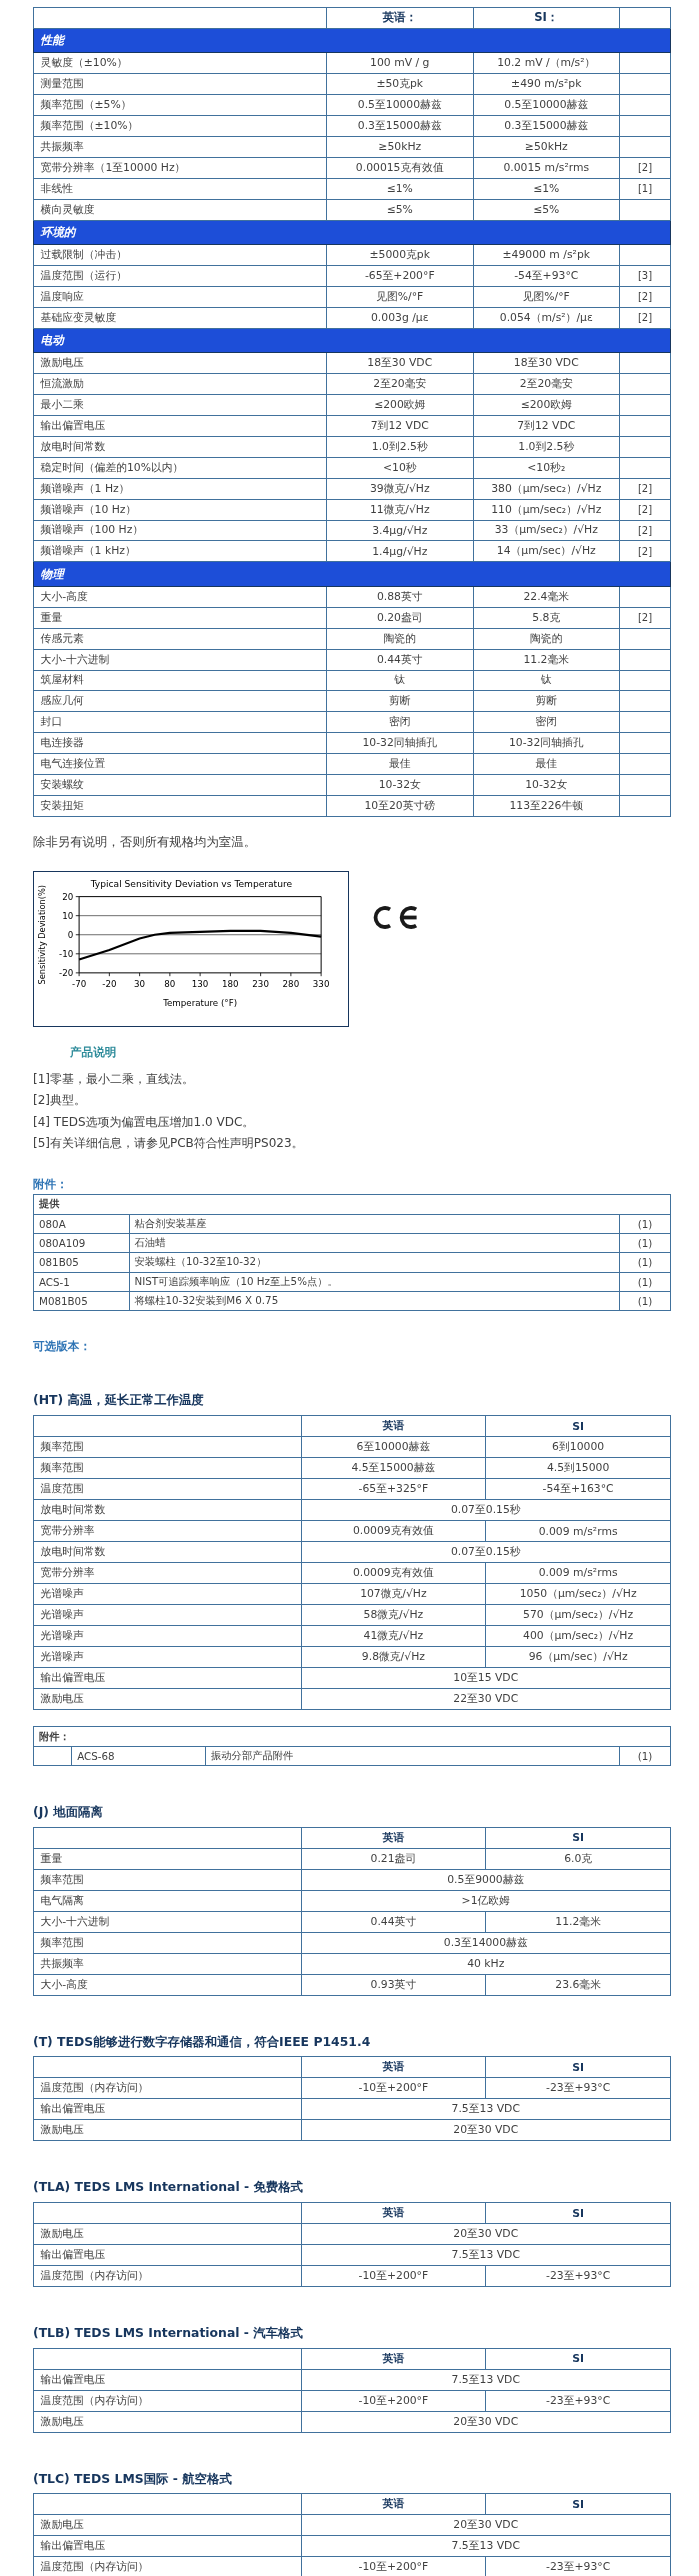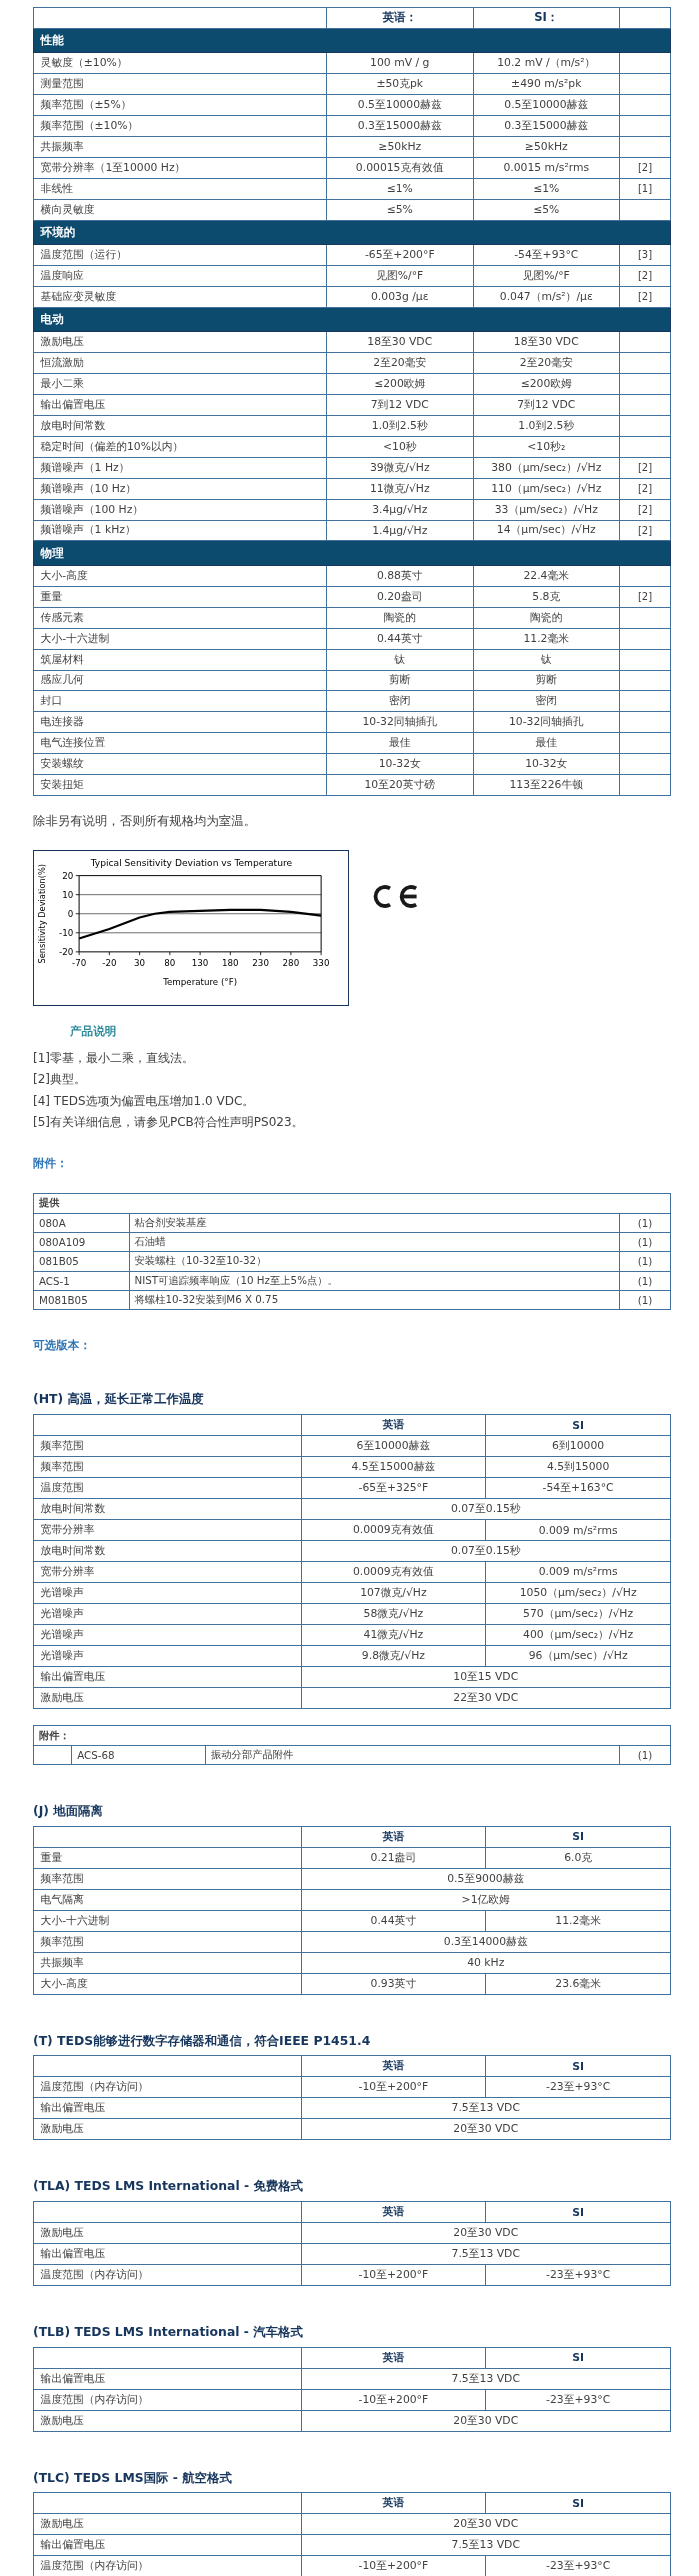--- a/index.html
+++ b/index.html
@@ -6,33 +6,33 @@
   body{font-family:"DejaVu Sans","Liberation Sans",sans-serif;color:#404040;}
   .page{width:699px;min-height:2576px;box-sizing:border-box;padding:6.6px 28px 20px 33px;background:#fff;}
   table{border-collapse:collapse;width:100%;table-layout:fixed;}
   
   .spec-table{border:1.7px solid #41719c;padding-left:44px;}
   .spec-table td{border:0.8px solid #41719c;padding:1.7px 6.6px;height:16.6px;font-size:10.8px;overflow:hidden;white-space:nowrap;}
   td.lbl{text-align:left;color:#3f3f3f;}
   td.val{text-align:center;color:#3f3f3f;}
   td.note{text-align:center;font-size:10px;color:#3f3f3f;}
   td.hdr{font-weight:bold;color:#17365d;font-size:11.6px;}
-  td.band{background:#0c4a6e;color:#ffffff;font-weight:bold;font-size:11.6px;padding:3.3px 6.6px;border:0.8px solid #17365d;}
+  td.band{background:#1d4ed8;color:#ffffff;font-weight:bold;font-size:11.6px;padding:3.3px 6.6px;border:0.8px solid #17365d;font-style:italic;}
   .after-note{margin-top:16.6px;font-size:12.4px;color:#404040;}
   
   .figure-row{display:flex;align-items:flex-start;margin-top:20px;}
   .chart-box{border:1.7px solid #17365d;width:316px;height:156px;box-sizing:border-box;padding:3.3px 0 0 1.7px;background:#fff;}
   .ce-wrap{margin:25px 0 0 23px;}
   
   .notes-title{margin-top:18px;font-weight:bold;color:#2d8b9a;font-size:11.6px;margin-left:37px;}
   .note-line{font-size:12px;line-height:1.65;color:#404040;margin-top:1.7px;}
   .note-first{margin-top:10px;}
   
   .acc-title{color:#2e74b5;font-weight:bold;font-size:11.6px;margin-top:23px;}
-  .acc-table{border:1.7px solid #41719c;margin-top:22px;}
+  .acc-table{border:1.7px solid #41719c;margin-top:2px;}
   .acc-table td{border:0.8px solid #41719c;font-size:10.3px;padding:1.7px 5px;height:15px;overflow:hidden;white-space:nowrap;color:#3f3f3f;}
   .acc-head{font-weight:bold;color:#333;}
   .acc-qty{text-align:center;}
   
   .opt-title{color:#2e74b5;font-weight:bold;font-size:11.6px;margin-top:28px;}
   .section-title{color:#17365d;font-weight:bold;font-size:12.4px;margin:38px 0 5.8px 0;}
   .opt-table{border:1.7px solid #41719c;padding-left:36px;}
   .opt-table td{border:0.8px solid #41719c;padding:1.7px 6.6px;height:16.6px;font-size:10.8px;overflow:hidden;white-space:nowrap;}
   .att-table{border:1.7px solid #41719c;margin-top:16.6px;}
   .att-table td{border:0.8px solid #41719c;font-size:10.3px;padding:1.7px 5px;height:15px;overflow:hidden;white-space:nowrap;color:#3f3f3f;}
@@ -104,35 +104,41 @@
         <tr>
           <td class="lbl">横向灵敏度</td>
           <td class="val">≤5%</td>
           <td class="val">≤5%</td>
           <td class="note"></td>
         </tr>
         <tr>
           <td class="band" colspan="4">环境的</td>
         </tr>
         <tr>
+          <td class="lbl">过载限制（冲击）</td>
+          <td class="val">±5000克pk</td>
+          <td class="val">±49000 m /s²pk</td>
+          <td class="note"></td>
+        </tr>
+        <tr>
           <td class="lbl">温度范围（运行）</td>
           <td class="val">-65至+200°F</td>
           <td class="val">-54至+93°C</td>
           <td class="note">[3]</td>
         </tr>
         <tr>
           <td class="lbl">温度响应</td>
           <td class="val">见图%/°F</td>
           <td class="val">见图%/°F</td>
           <td class="note">[2]</td>
         </tr>
         <tr>
           <td class="lbl">基础应变灵敏度</td>
           <td class="val">0.003g /με</td>
-          <td class="val">0.047（m/s²）/με</td>
+          <td class="val">0.054（m/s²）/με</td>
           <td class="note">[2]</td>
         </tr>
         <tr>
           <td class="band" colspan="4">电动</td>
         </tr>
         <tr>
           <td class="lbl">激励电压</td>
           <td class="val">18至30 VDC</td>
           <td class="val">18至30 VDC</td>
           <td class="note"></td>

